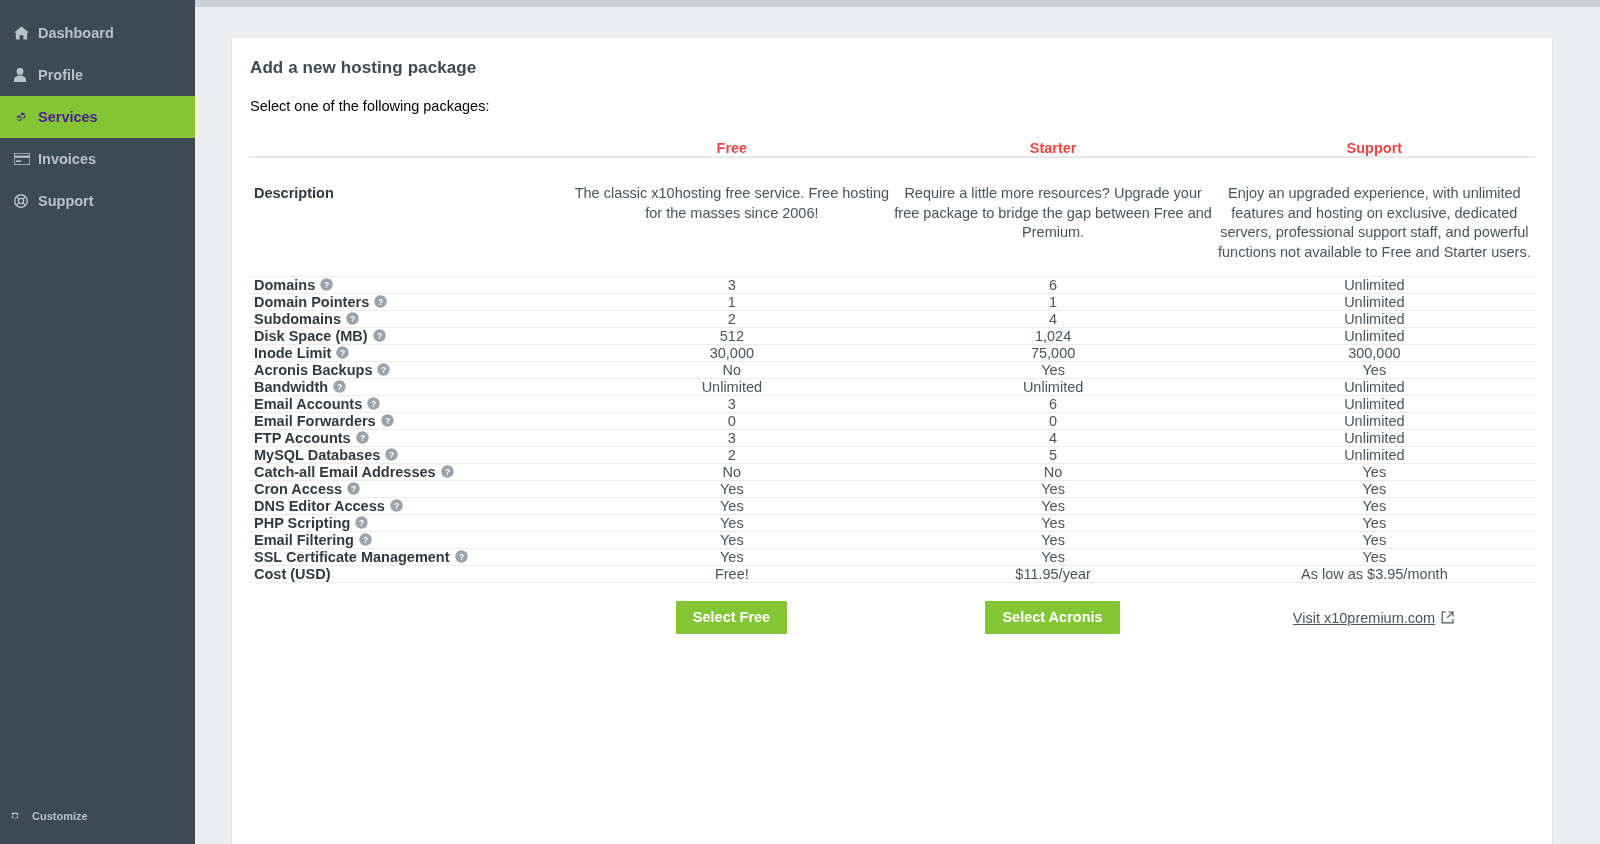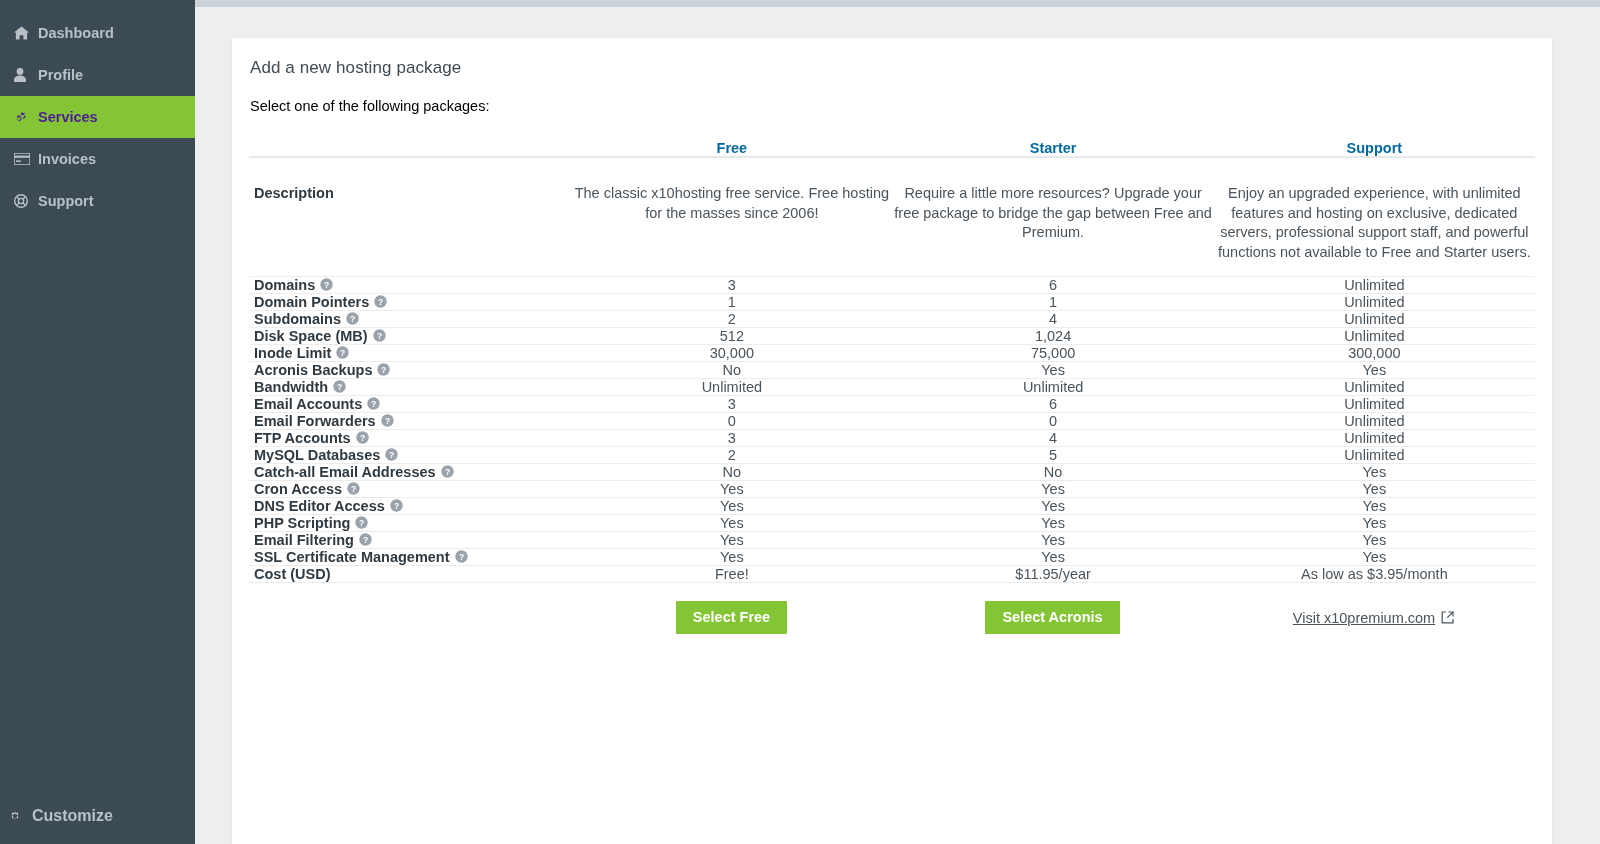--- a/index.html
+++ b/index.html
@@ -27,21 +27,21 @@
   }
   .nav-item.active { background: #83c535; color: #4c1d95; }
   .nav-ico {
     width: 22px; min-width: 22px; height: 16px;
     display: inline-flex; align-items: center; justify-content: flex-start;
     color: inherit;
   }
   .nav-ico svg { display: block; fill: currentColor; }
   .nav-label { line-height: 1; padding-left: 2px; font-weight: bold; }
   .sidebar-spacer { flex: 1; }
-  .nav-item.customize { height: 40px; margin-bottom: 8px; font-size: 16px; padding-left: 8px; }
+  .nav-item.customize { height: 40px; margin-bottom: 8px; font-size: 11px; padding-left: 8px; }
 
   
   .main {
     flex: 1; height: 844px;
     background: #eceef0;
     position: relative;
     overflow: hidden;
   }
   .topstrip {
     position: absolute; top: 0; left: 0; right: 0;
@@ -50,41 +50,41 @@
   .card {
     position: absolute;
     left: 37px; top: 38px;
     width: 1320px;
     min-height: 820px;
     background: #ffffff;
     box-shadow: 0 0 0 1px rgba(0,0,0,0.02);
   }
   .card-head { padding: 20px 18px 0 18px; }
   .card-title {
-    font-size: 17px; font-weight: normal; color: #3e4a54;
+    font-size: 17px; font-weight: bold; color: #3e4a54;
     letter-spacing: .1px;
   }
   .card-sub {
     margin-top: 20px;
     font-size: 14.5px; color: #000000;
   }
 
   
   table.pkg {
     width: 1286px;
     margin: 26px 0 0 17px;
     border-collapse: collapse;
     table-layout: fixed;
   }
   table.pkg th, table.pkg td { padding: 0; }
   col.c-feat { width: 322px; }
   col.c-plan { width: 321px; }
 
   thead th {
-    font-size: 14.5px; font-weight: bold; color: #0369a1;
+    font-size: 14.5px; font-weight: bold; color: #ef4444;
     text-align: center;
     padding: 11px 6px 11px 6px;
     border-bottom: 2px solid #e6e8ea;
     vertical-align: bottom;
   }
   thead th.feat-head { text-align: left; padding-left: 5px; }
 
   tbody tr td {
     border-bottom: 1px solid #ececec;
     font-size: 14.5px;

